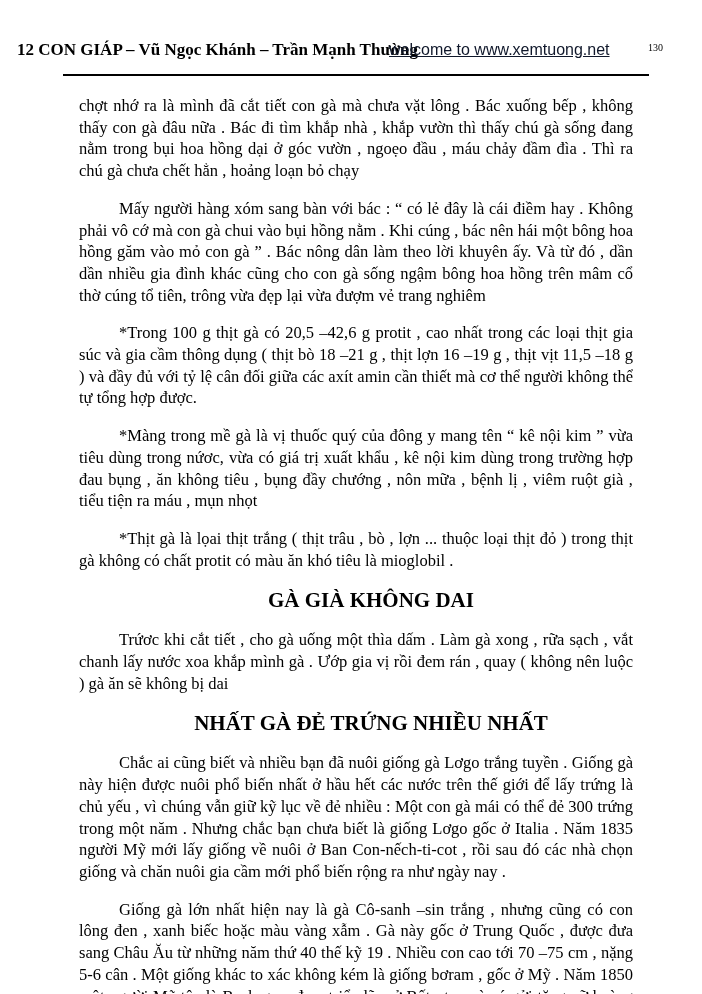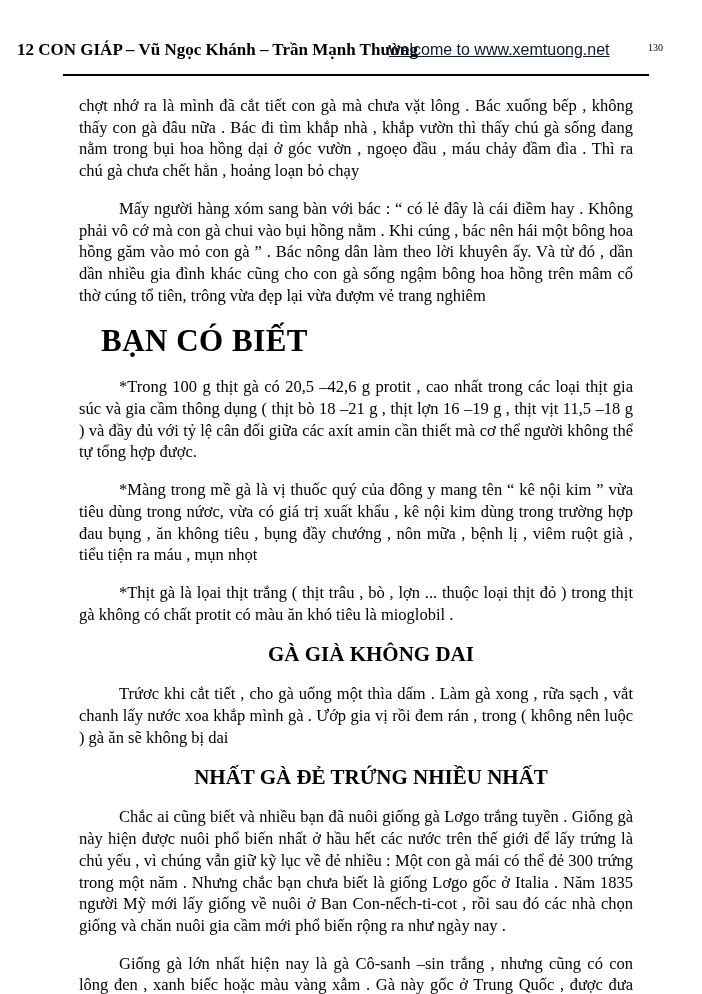--- a/index.html
+++ b/index.html
@@ -58,28 +58,27 @@
   <span class="h-title">12 CON GIÁP – Vũ Ngọc Khánh – Trần Mạnh Thường</span>
   <a class="h-link">welcome to www.xemtuong.net</a>
   <span class="h-page">130</span>
 
   <div class="rule"></div>
 
   <div class="content">
     <p>chợt nhớ ra là mình đã cắt tiết con gà mà chưa vặt lông . Bác xuống bếp , không thấy con gà đâu nữa . Bác đi tìm khắp nhà , khắp vườn thì thấy chú gà sống đang nằm trong bụi hoa hồng dại ở góc vườn , ngoẹo đầu , máu chảy đầm đìa  . Thì ra chú gà chưa chết hẳn , hoảng loạn bỏ chạy</p>
     <p class="indent">Mấy người hàng xóm sang bàn với bác : “ có lẻ đây là cái điềm hay . Không phải vô cớ mà con gà chui vào bụi hồng nằm . Khi cúng , bác nên hái một bông hoa hồng găm vào mỏ con gà ” . Bác nông dân làm theo lời khuyên ấy. Và từ đó , dần dần nhiều gia đình khác cũng cho con gà sống ngậm bông hoa hồng trên mâm cổ thờ cúng tổ tiên, trông vừa đẹp lại vừa đượm vẻ trang nghiêm</p>
 
-    <h1 class="h-big">BẠN CÓ BIẾT</h1>
 
     <p class="indent">*Trong 100 g thịt gà có 20,5 –42,6 g protit , cao nhất trong các loại thịt gia súc và gia cầm thông dụng ( thịt bò 18 –21 g , thịt lợn 16 –19 g , thịt vịt 11,5 –18 g ) và đầy đủ với tỷ lệ cân đối giữa các axít amin cần thiết mà cơ thể người không thể tự tổng hợp  được.</p>
     <p class="indent">*Màng trong mề gà là vị thuốc quý của đông y mang tên “ kê nội kim ” vừa tiêu dùng trong nứơc, vừa có giá trị xuất khẩu , kê nội kim dùng trong trường hợp đau bụng , ăn không tiêu , bụng đầy chướng , nôn mữa , bệnh lị , viêm ruột già , tiểu tiện ra máu , mụn nhọt</p>
     <p class="indent">*Thịt gà là lọai thịt trắng ( thịt trâu , bò , lợn ... thuộc loại thịt đỏ ) trong thịt gà không có chất protit có màu ăn khó tiêu là mioglobil .</p>
 
     <h2 class="h-small">GÀ GIÀ KHÔNG DAI</h2>
-    <p class="indent">Trứơc khi cắt tiết , cho gà uống một thìa dấm . Làm gà xong , rữa sạch , vắt chanh lấy nước xoa khắp mình gà . Ướp gia vị rồi đem rán , trong ( không nên luộc ) gà ăn sẽ không bị dai</p>
+    <p class="indent">Trứơc khi cắt tiết , cho gà uống một thìa dấm . Làm gà xong , rữa sạch , vắt chanh lấy nước xoa khắp mình gà . Ướp gia vị rồi đem rán , quay ( không nên luộc ) gà ăn sẽ không bị dai</p>
 
     <h2 class="h-small">NHẤT GÀ ĐẺ TRỨNG NHIỀU NHẤT</h2>
     <p class="indent">Chắc ai cũng biết và nhiều bạn đã nuôi giống gà Lơgo trắng tuyền . Giống gà này hiện được nuôi phổ biến nhất ở hầu hết các nước trên thế giới để lấy trứng là chủ yếu , vì chúng vẫn giữ kỹ lục về đẻ nhiều : Một con gà mái có thể đẻ 300 trứng trong một năm . Nhưng chắc bạn chưa biết là giống Lơgo gốc ở Italia . Năm 1835 người Mỹ mới lấy giống về nuôi ở Ban Con-nếch-ti-cot , rồi sau đó các nhà chọn giống và chăn nuôi gia cầm mới phổ biến rộng ra như ngày nay .</p>
 
     <p class="indent">Giống gà lớn nhất hiện nay là gà Cô-sanh –sin trắng , nhưng cũng có con lông đen , xanh biếc hoặc màu vàng xẫm . Gà này gốc ở Trung Quốc , được đưa sang Châu Ău từ những năm thứ 40 thế kỹ 19 . Nhiều con cao tới 70 –75 cm , nặng 5-6 cân . Một giống khác to xác không kém là giống bơram , gốc ở Mỹ . Năm 1850 một người Mỹ tên là Bech-gam đem triển lãm ở Bốt-xton và có gửi tặng nữ hoàng Anh Victoria vài con . Báo chí nước Anh lúc đó đưa tin trên trang nhất là ... “ giống gà to như ma mút ( thật ra chúng chỉ to bằng những con gà tây )nhưng hình dáng thật là đẹp hết chỗ nói ” ... Thoạt tiên giống gà này có túm lông xoè to che kín chân , màu sặc sở như váy của các bà quý phái . Sau này người Mỹ lai giống cho mất túm lông chân đi để dễ nuôi và đẻ trứng nhiều hơn</p>
   </div>
 
 </div>
 
 </body></html>

